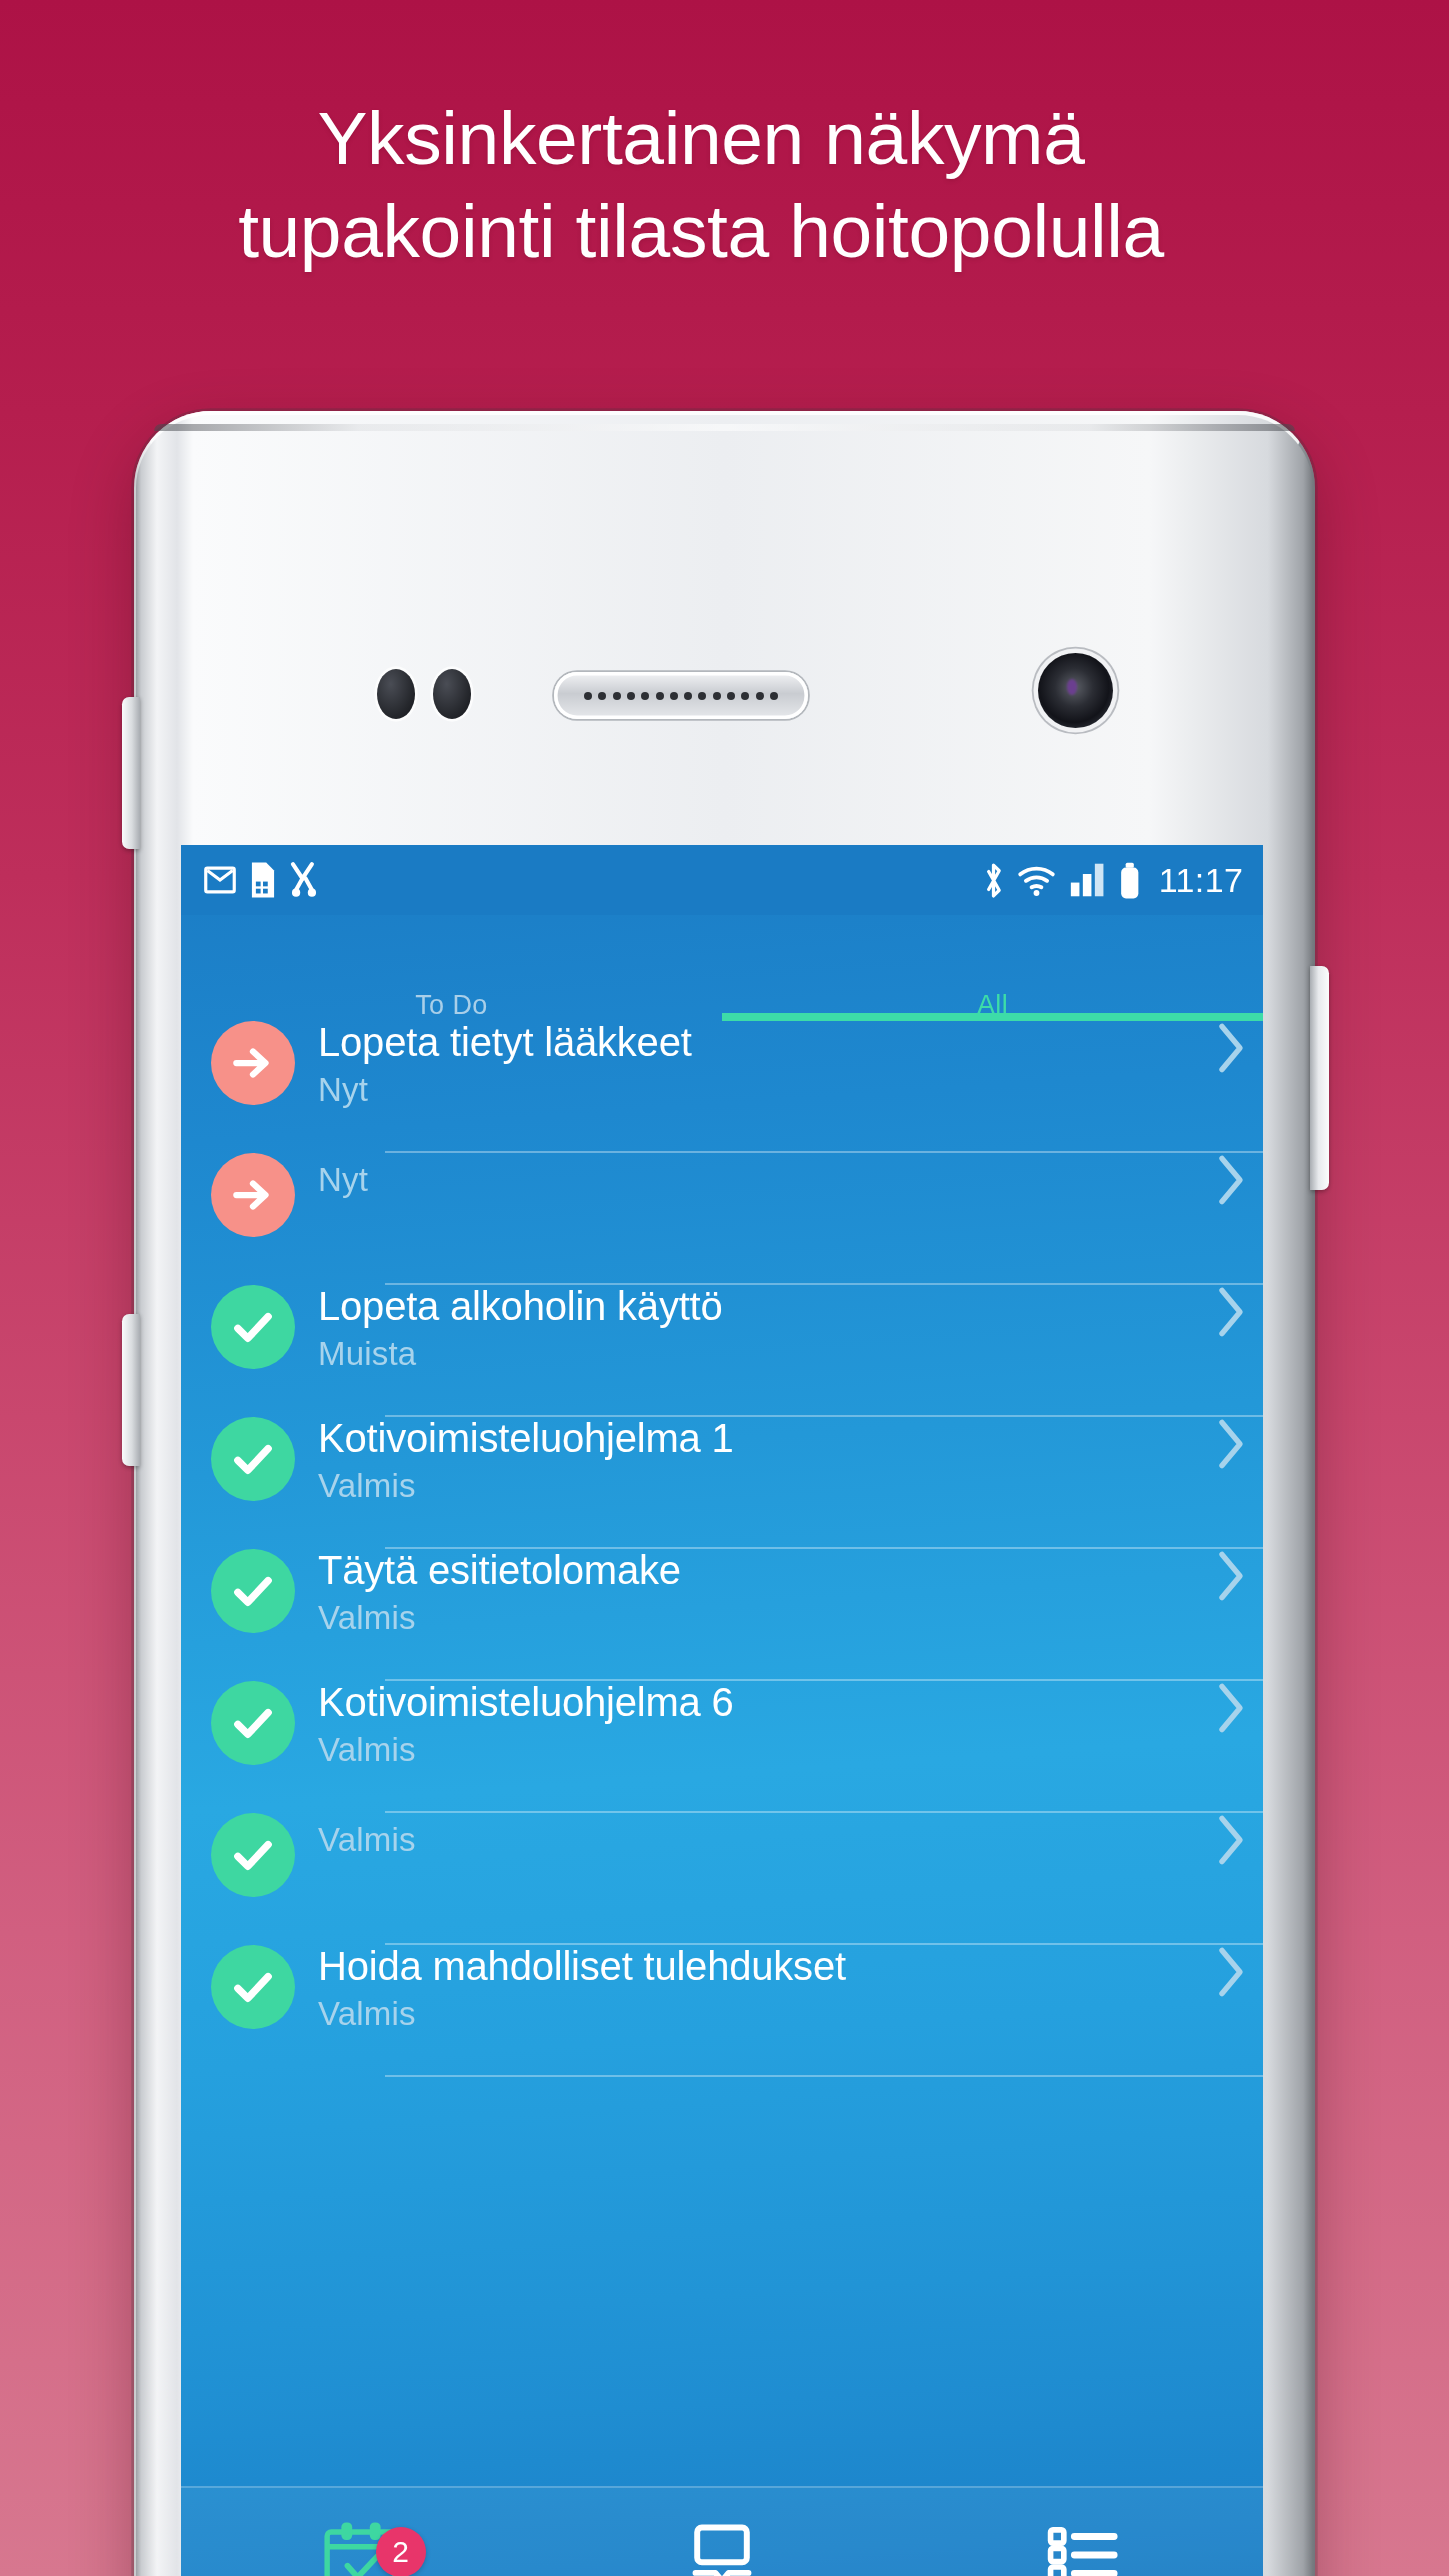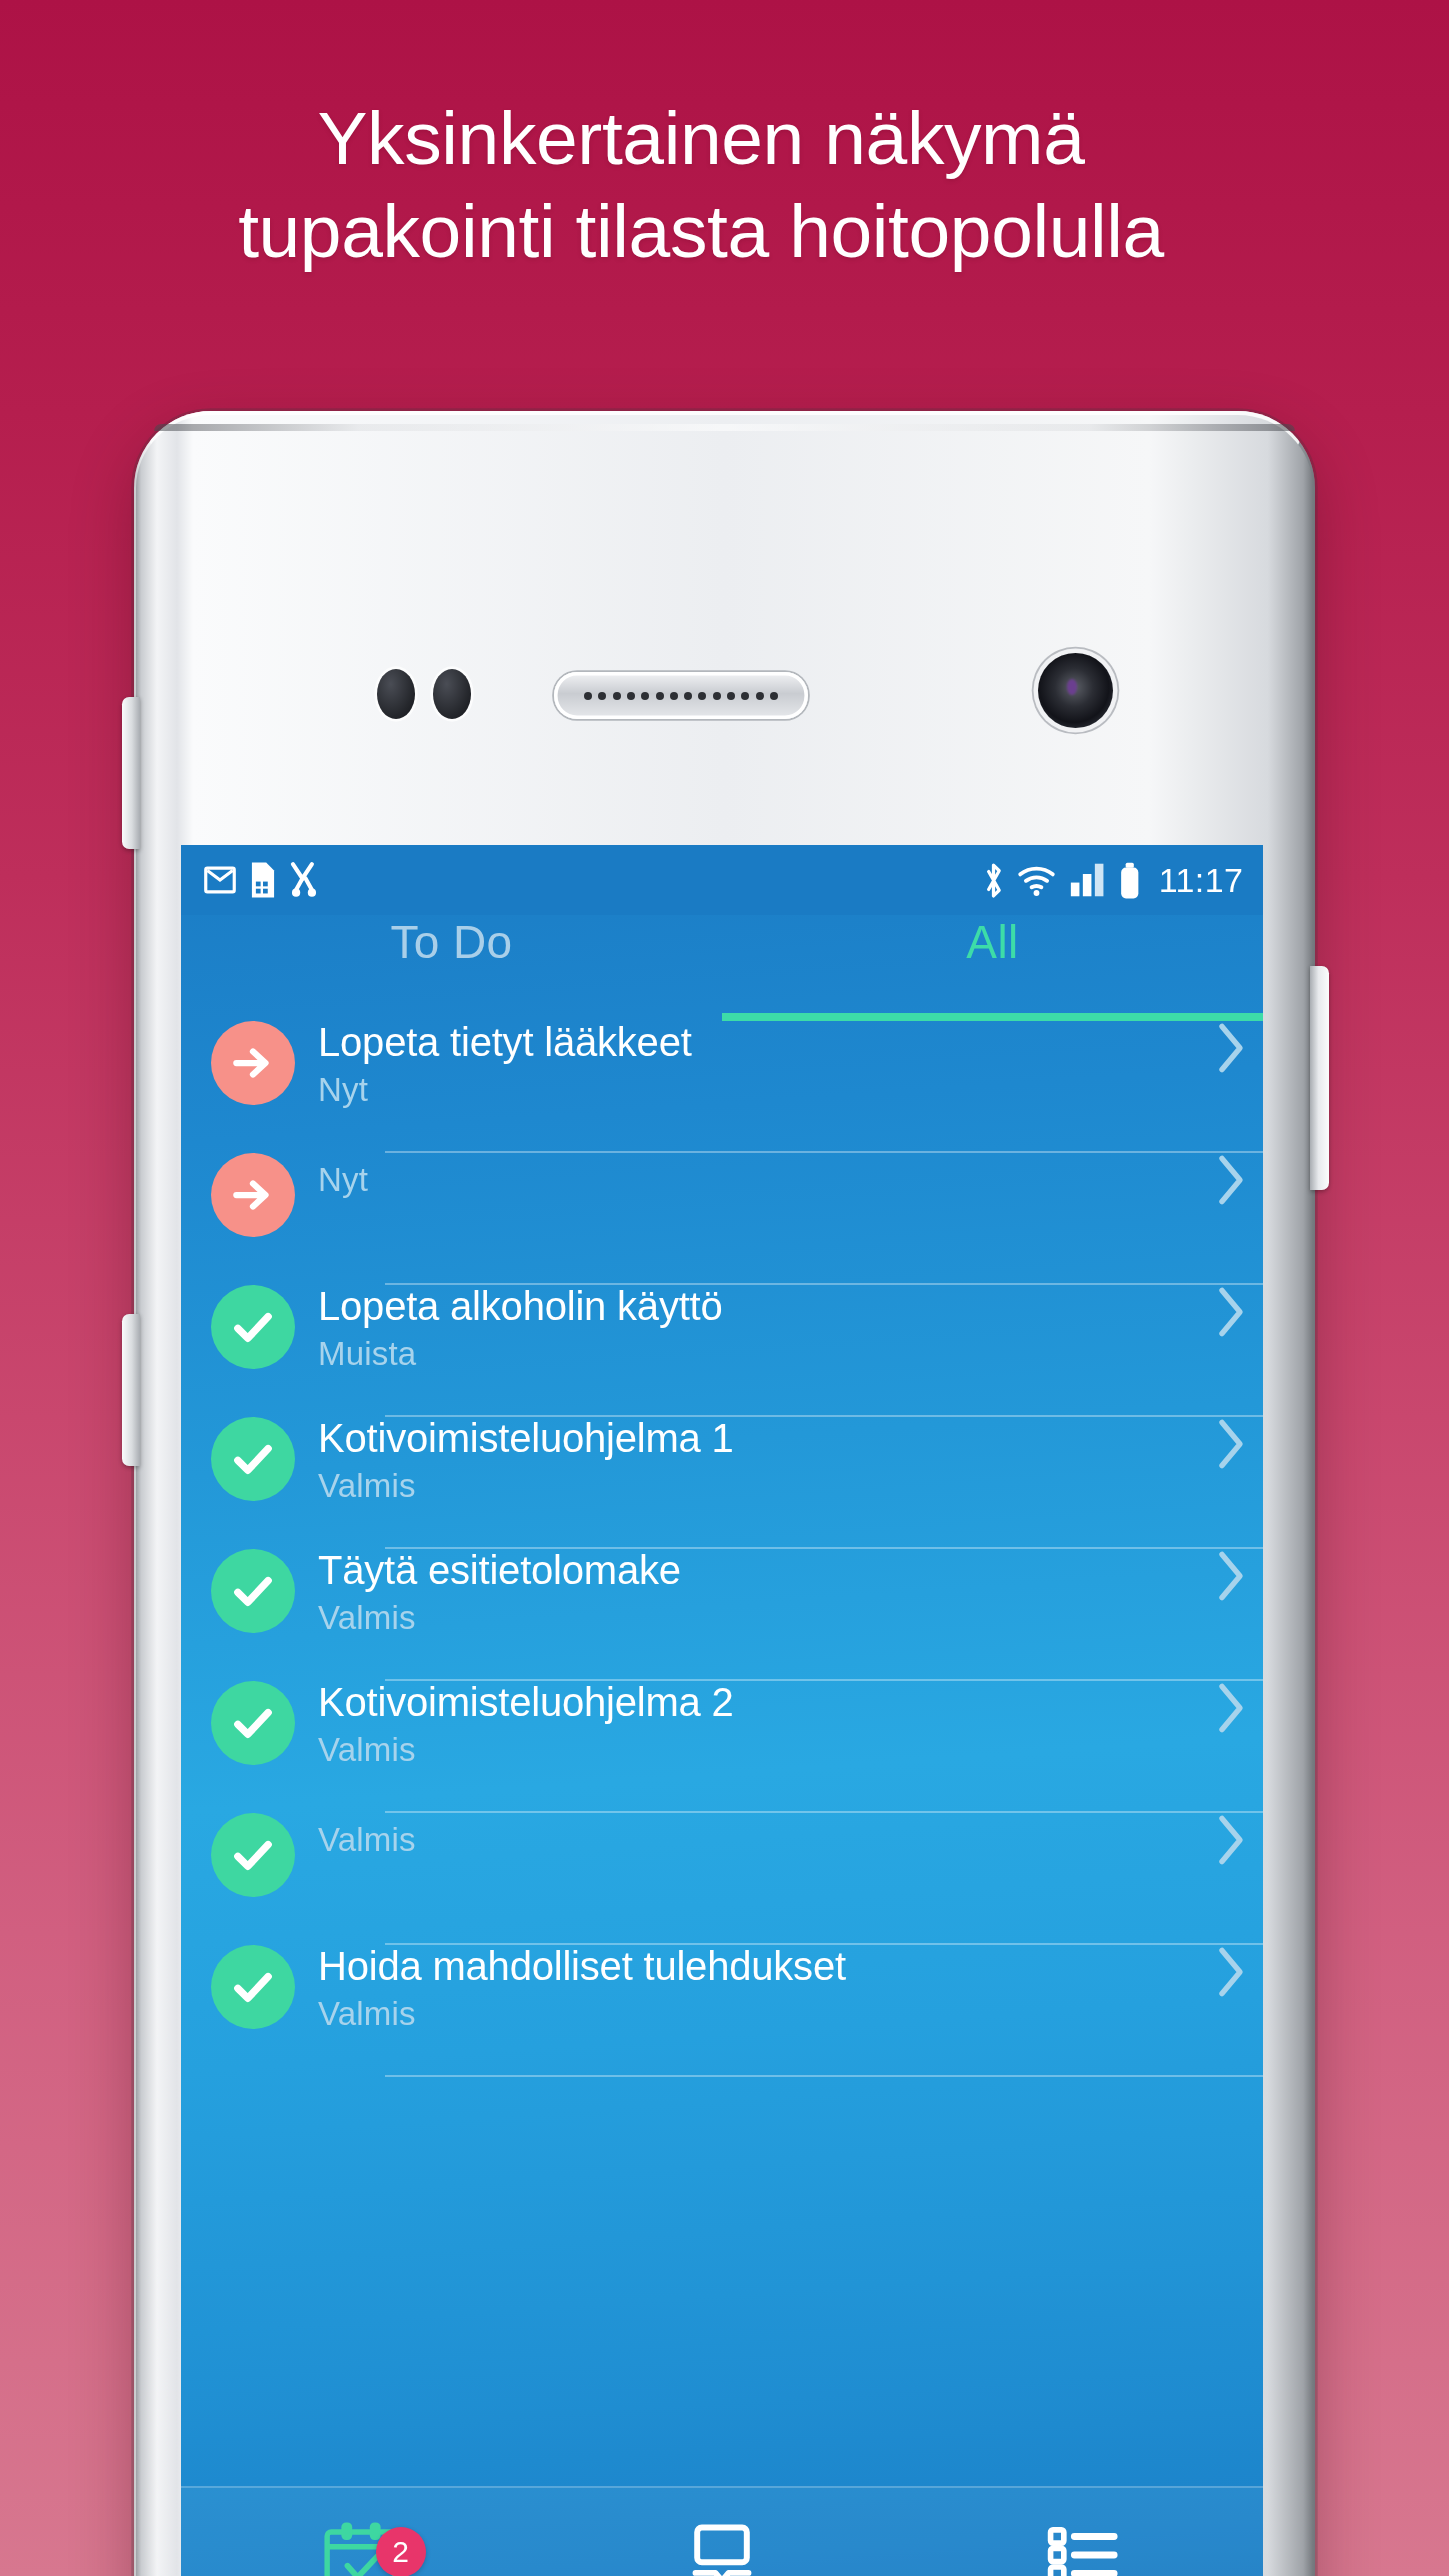--- a/index.html
+++ b/index.html
@@ -98,22 +98,22 @@
     padding:0 19.7px 0 19.7px; color:#fff;
   }
   .sb-left, .sb-right { display:flex; align-items:center; }
   .sb-left { gap:9px; }
   .sb-right { gap:12.5px; }
   .sb-time { font-size:34px; letter-spacing:0.4px; margin-left:5.4px; }
   .sbicon { display:block; }
 
   
   .tabs { display:flex; height:106px; position:relative; }
-  .tab { flex:1; display:flex; align-items:flex-start; justify-content:center;
-         font-size:46px; letter-spacing:0.4px; }
+  .tab { flex:1; display:flex; align-items:flex-end; justify-content:center;
+         font-size:27px; letter-spacing:0.4px; }
   .tab.inactive { color:#a9cfe9; }
   .tab.active   { color:#3ddca8; }
   .tab-underline {
     position:absolute; bottom:0; left:50%; width:50%; height:8px;
     background:#3ddca8;
   }
 
   
   .list { position:relative; }
   .row {
@@ -340,21 +340,21 @@
         <div class="row-sep"></div>
       </div>
 
       <div class="row">
         <div class="row-icon done">
           <svg width="52" height="52" viewBox="0 0 24 24">
               <path d="M5 12.6l4.6 4.6L19 7.2" fill="none" stroke="#fff" stroke-width="3.4" stroke-linecap="round" stroke-linejoin="round"></path>
             </svg>
         </div>
         <div class="row-body">
-          <div class="row-title">Kotivoimisteluohjelma 2</div>
+          <div class="row-title">Kotivoimisteluohjelma 6</div>
           <div class="row-sub">Valmis</div>
         </div>
         <div class="row-chevron">
           <svg width="30" height="54" viewBox="0 0 16 30">
               <path d="M3 3l10 12L3 27" fill="none" stroke="#a7d3ec" stroke-width="3" stroke-linecap="round" stroke-linejoin="round"></path>
             </svg>
         </div>
         <div class="row-sep"></div>
       </div>
 

